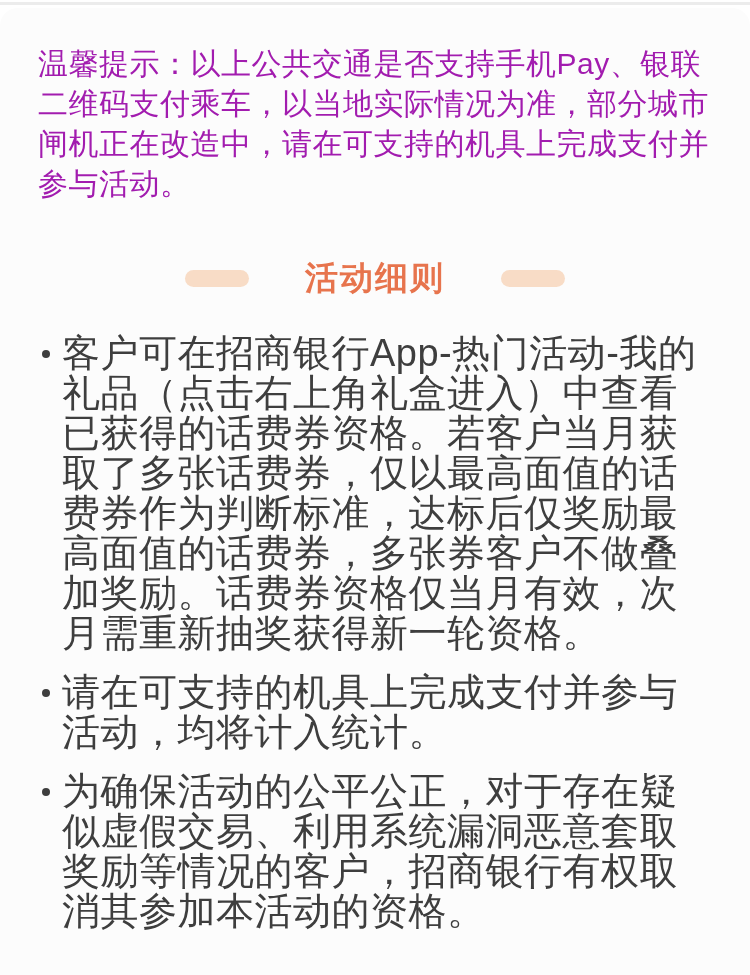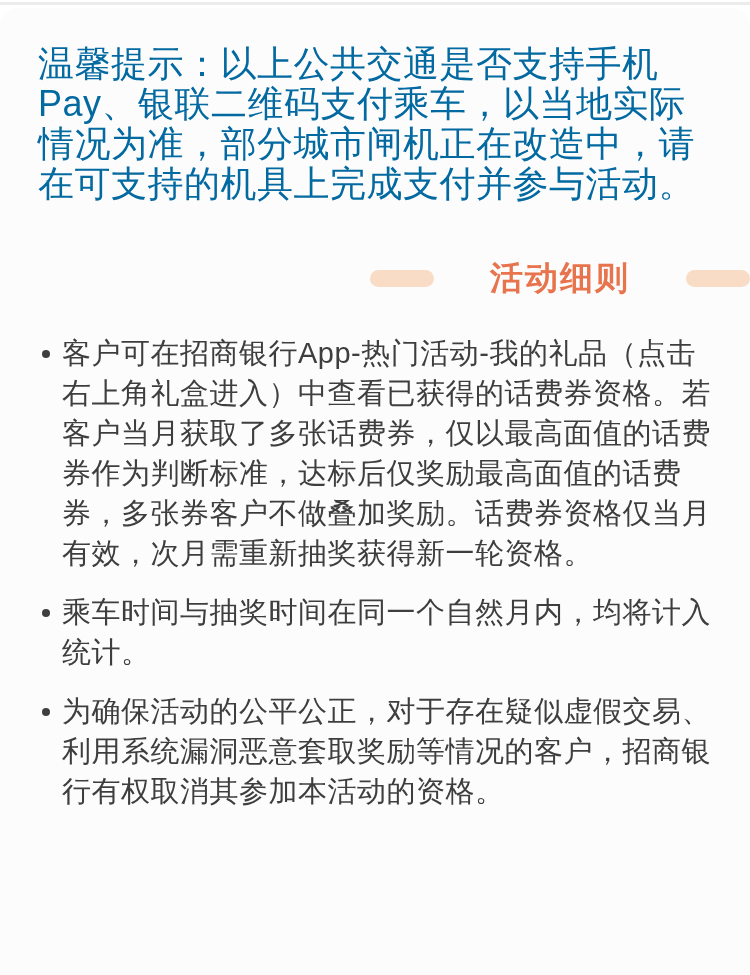--- a/index.html
+++ b/index.html
@@ -26,30 +26,30 @@
     position: absolute;
     top: 8px;
     left: 0;
     width: 750px;
     height: 967px;
     background: #fcfcfc;
     border-radius: 18px 18px 0 0;
   }
   .tip {
     padding: 36px 34px 0 38px;
-    font-size: 36px;
+    font-size: 30px;
     line-height: 40px;
-    color: #0369a1;
+    color: #a21caf;
     letter-spacing: 0.5px;
   }
   .section-header {
     margin-top: 52px;
     display: flex;
     align-items: center;
-    justify-content: flex-end;
+    justify-content: center;
     gap: 44px;
   }
   .deco-pill {
     width: 64px;
     height: 17px;
     border-radius: 9px;
     background: #f8dcc6;
   }
   .section-title {
     font-size: 33px;
@@ -72,21 +72,21 @@
     flex: 0 0 auto;
     width: 8px;
     height: 8px;
     border-radius: 50%;
     background: #3e3e3e;
     margin-top: 17px;
     margin-right: 12px;
   }
   .rule-text {
     flex: 1 1 auto;
-    font-size: 29px;
+    font-size: 38px;
     line-height: 40px;
     color: #3e3e3e;
     letter-spacing: 0.5px;
   }
 </style>
 </head>
 <body>
 
 <div class="top-hairline"></div>
 
@@ -100,21 +100,21 @@
     <span class="deco-pill"></span>
   </div>
 
   <ul class="rules">
     <li class="rule-item">
       <span class="bullet-dot"></span>
       <span class="rule-text">客户可在招商银行App-热门活动-我的礼品（点击右上角礼盒进入）中查看已获得的话费券资格。若客户当月获取了多张话费券，仅以最高面值的话费券作为判断标准，达标后仅奖励最高面值的话费券，多张券客户不做叠加奖励。话费券资格仅当月有效，次月需重新抽奖获得新一轮资格。</span>
     </li>
     <li class="rule-item">
       <span class="bullet-dot"></span>
-      <span class="rule-text">乘车时间与抽奖时间在同一个自然月内，均将计入统计。</span>
+      <span class="rule-text">请在可支持的机具上完成支付并参与活动，均将计入统计。</span>
     </li>
     <li class="rule-item">
       <span class="bullet-dot"></span>
       <span class="rule-text">为确保活动的公平公正，对于存在疑似虚假交易、利用系统漏洞恶意套取奖励等情况的客户，招商银行有权取消其参加本活动的资格。</span>
     </li>
 
   </ul>
 
 </div>
 

